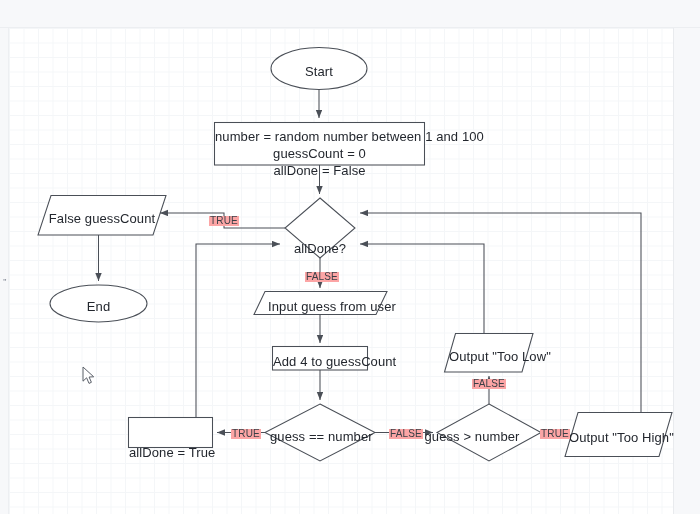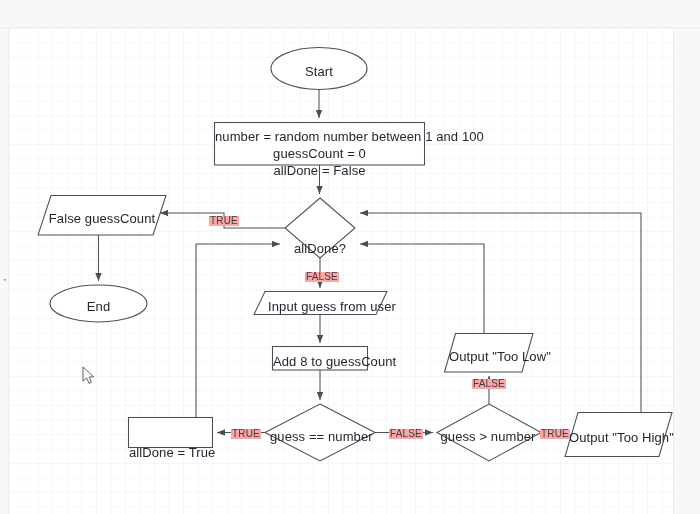--- a/index.html
+++ b/index.html
@@ -128,24 +128,24 @@
   </svg>
 
   <div class="node-label" style="left:269px;top:63px;width:100px;">Start</div>
   <div class="node-label" style="left:215px;top:128px;width:209px;">number = random number between 1 and 100
 guessCount = 0
 allDone = False</div>
   <div class="node-label" style="left:285px;top:240px;width:70px;">allDone?</div>
   <div class="node-label" style="left:42px;top:210px;width:120px;">False guessCount</div>
   <div class="node-label" style="left:50px;top:298px;width:97px;">End</div>
   <div class="node-label" style="left:260px;top:298px;width:144px;">Input guess from user</div>
-  <div class="node-label" style="left:273px;top:352.5px;width:94px;">Add 8 to guessCount</div>
+  <div class="node-label" style="left:273px;top:352.5px;width:94px;">Add 4 to guessCount</div>
   <div class="node-label" style="left:270px;top:427.5px;width:100px;text-align:center;">guess == number</div>
   <div class="node-label" style="left:129px;top:427.5px;width:83px;margin-top:16px;">allDone = True</div>
-  <div class="node-label" style="left:440px;top:427.5px;width:96px;">guess &gt; number</div>
+  <div class="node-label" style="left:424px;top:427.5px;width:96px;">guess &gt; number</div>
   <div class="node-label" style="left:449px;top:347.5px;width:79px;">Output "Too Low"</div>
   <div class="node-label" style="left:569px;top:429px;width:96px;">Output "Too High"</div>
 
   <div class="edge-label" style="left:209px;top:215.5px;">TRUE</div>
   <div class="edge-label" style="left:305px;top:272px;">FALSE</div>
   <div class="edge-label" style="left:231px;top:429px;">TRUE</div>
   <div class="edge-label" style="left:389px;top:429px;">FALSE</div>
   <div class="edge-label" style="left:540px;top:429px;">TRUE</div>
   <div class="edge-label" style="left:472px;top:379px;">FALSE</div>
 

